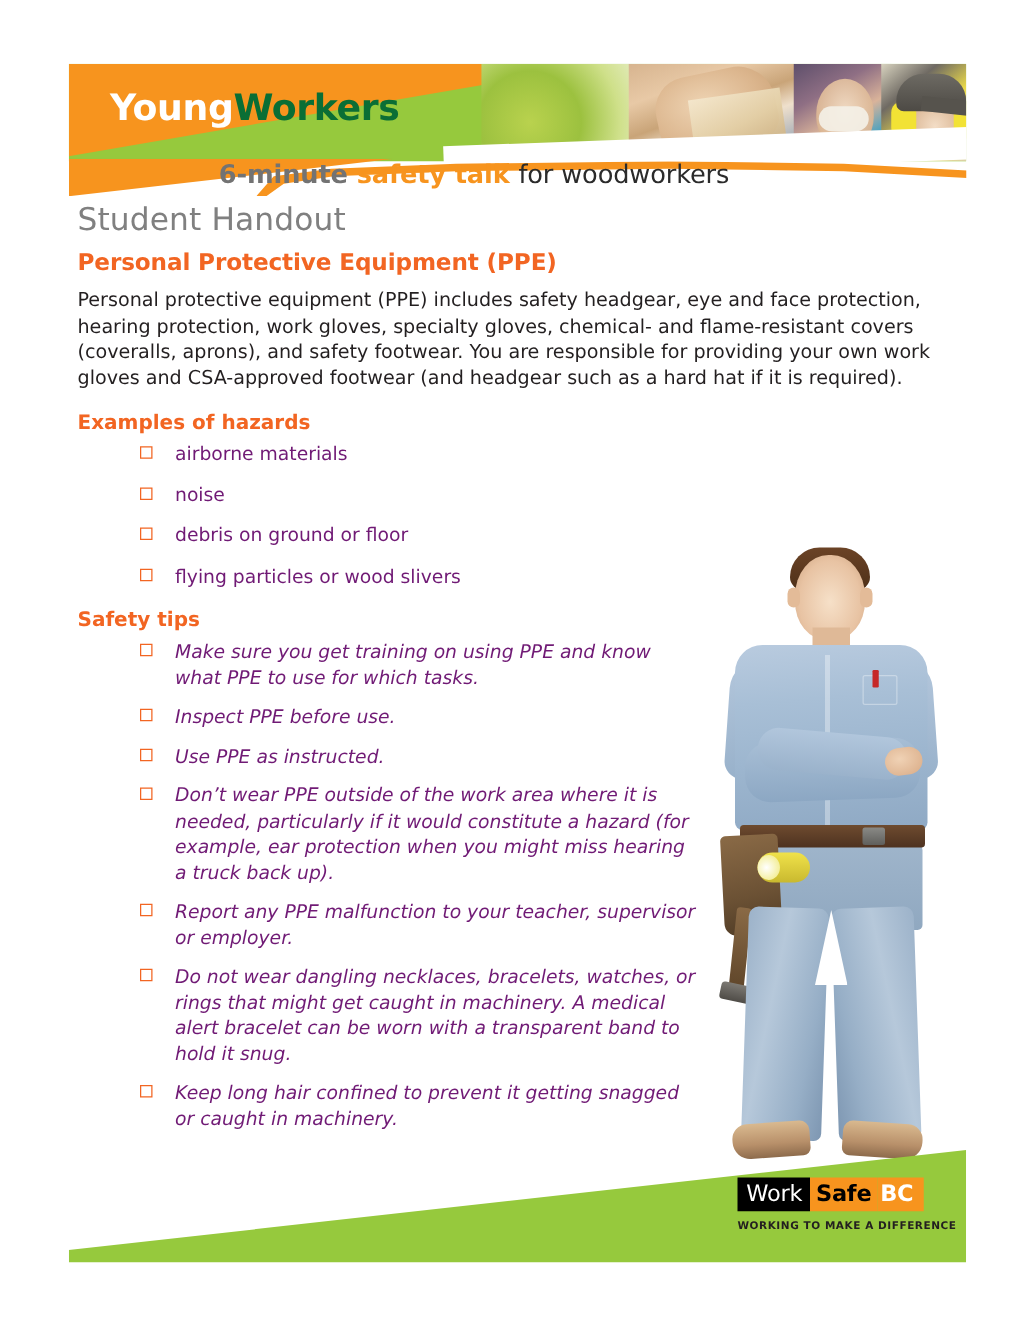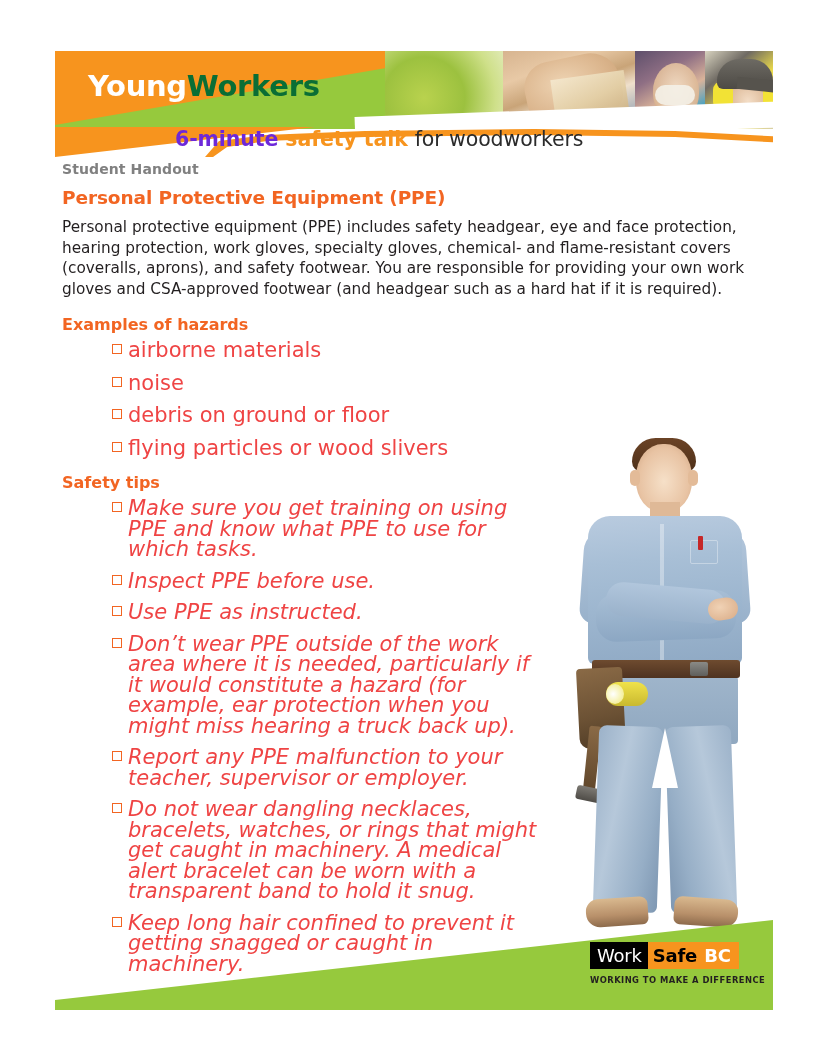--- a/index.html
+++ b/index.html
@@ -154,35 +154,35 @@
 
   .hdr-tag {
     position: absolute;
     left: 120px;
     top: 76px;
     font-size: 20.5px;
     font-weight: bold;
     white-space: nowrap;
     letter-spacing: -0.1px;
   }
-  .hdr-tag .g { color: #6d28d9; }
+  .hdr-tag .g { color: #737373; }
   .hdr-tag .o { color: #f7941e; }
   .hdr-tag .k { color: #2b2b2b; font-weight: normal; }
 
   
   #content {
     position: absolute;
     left: 62px;
     top: 157px;
     width: 700px;
   }
 
   .student-handout {
-    font-size: 14px;
-    font-weight: bold;
+    font-size: 25px;
+    font-weight: normal;
     color: #808080;
     margin: 0 0 10px 0;
     letter-spacing: 0.1px;
   }
   .doc-title {
     font-size: 18.5px;
     font-weight: bold;
     color: #f26522;
     margin: 0 0 9px 0;
     letter-spacing: -0.1px;
@@ -202,25 +202,25 @@
   }
   .section-head.tips { margin-top: 15px; }
 
   ul.checklist {
     list-style: none;
     margin: 0 0 0 0;
     padding: 0 0 0 50px;
   }
   ul.checklist li {
     position: relative;
-    font-size: 21px;
+    font-size: 15px;
     line-height: 20.5px;
-    color: #ef4444;
+    color: #701a75;
     margin-bottom: 10px;
-    padding-left: 16px;
+    padding-left: 28px;
   }
   ul.checklist li .box {
     position: absolute;
     left: 0;
     top: 4px;
     width: 10px;
     height: 10px;
     border: 1.6px solid #f26522;
     background: transparent;
     box-sizing: border-box;

